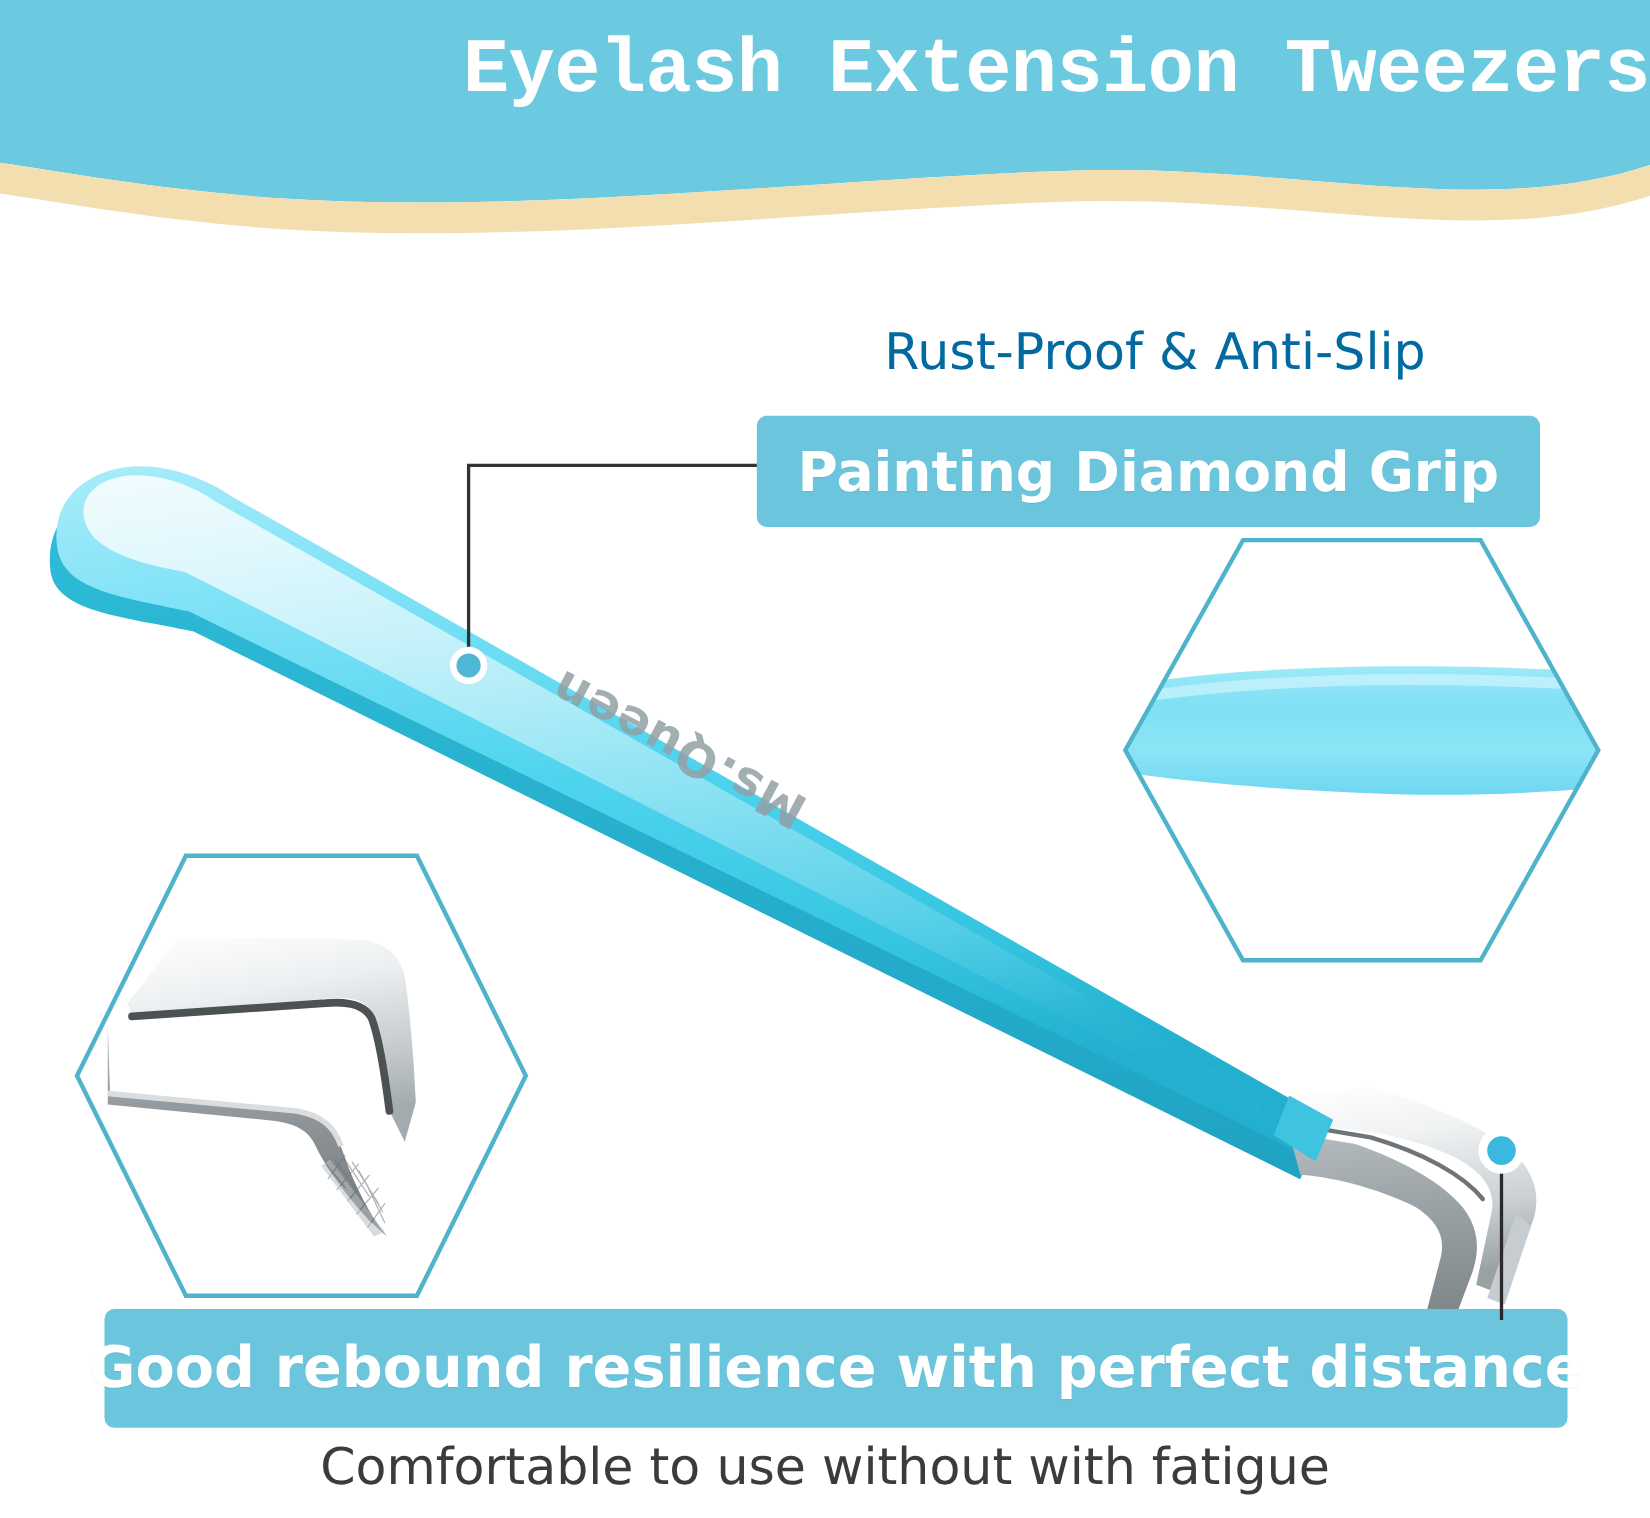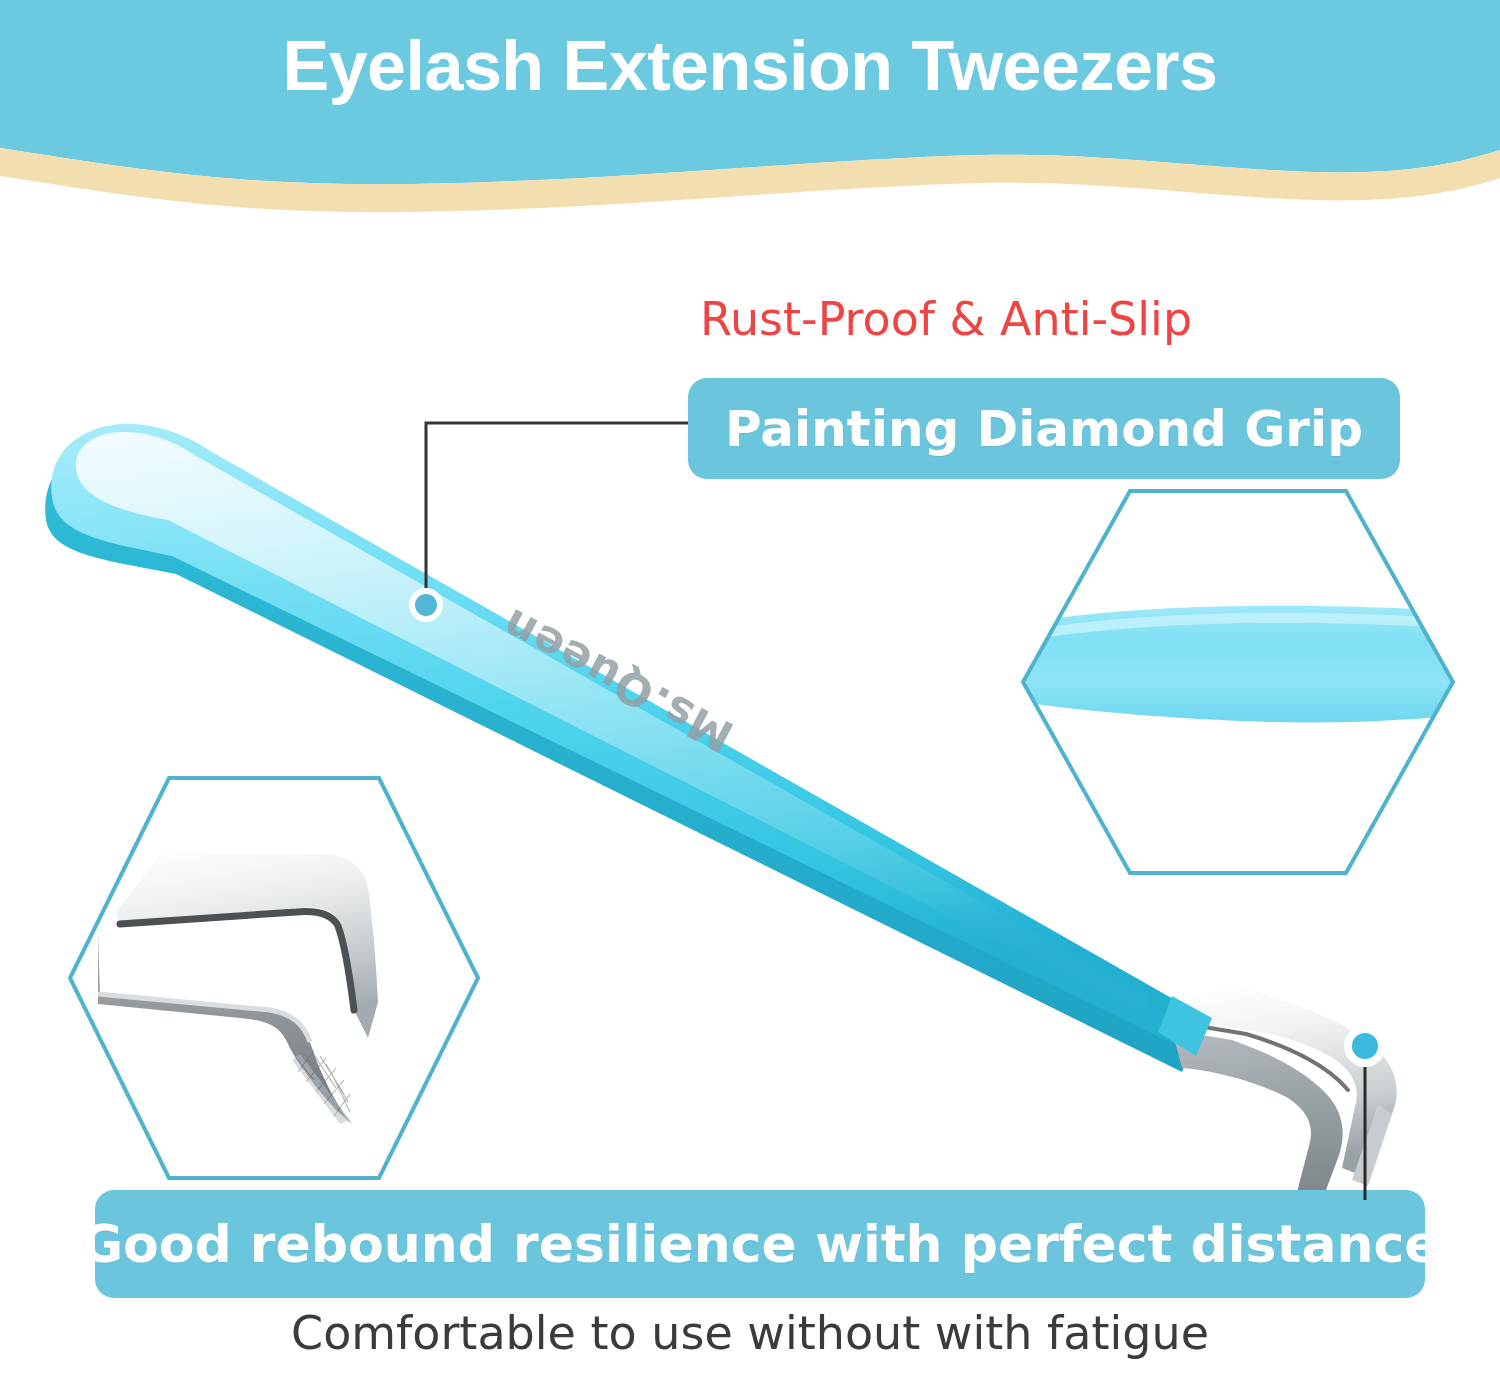--- a/index.html
+++ b/index.html
@@ -24,47 +24,48 @@
     left: 0; top: 0;
     width: 1500px;
     height: 215px;
     overflow: hidden;
   }
   .header-banner svg { display: block; }
   .header-title {
     position: absolute;
     left: 0; top: 26px;
     width: 1500px;
-    text-align: center;
+    text-align: right;
     color: #ffffff;
     font-size: 70px;
     font-weight: bold;
     letter-spacing: -0.5px;
-    font-family: Liberation Sans, sans-serif;
+    font-family: Liberation Mono, monospace;
     white-space: nowrap;
     pointer-events: none;
   }
 
   
   .subhead-rust {
     position: absolute;
     left: 700px; top: 292px;
     width: 700px;
-    color: #ef4444;
+    text-align: center;
+    color: #0369a1;
     font-size: 46px;
     font-weight: 400;
     font-family: "DejaVu Sans", sans-serif;
     letter-spacing: 0px;
     white-space: nowrap;
   }
 
   .blue-box {
     position: absolute;
     background: #6BC5DC;
-    border-radius: 19px;
+    border-radius: 9px;
     box-sizing: border-box;
     display: flex;
     align-items: center;
     justify-content: center;
   }
   .blue-box .box-text {
     color: #ffffff;
     font-family: "DejaVu Sans", sans-serif;
     font-weight: bold;
     white-space: nowrap;

